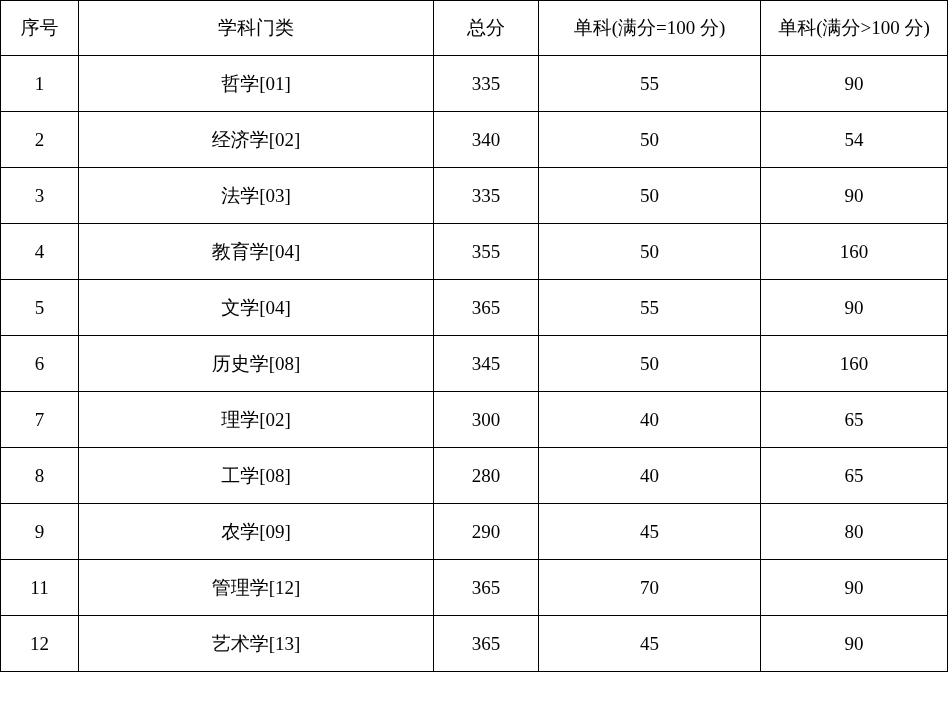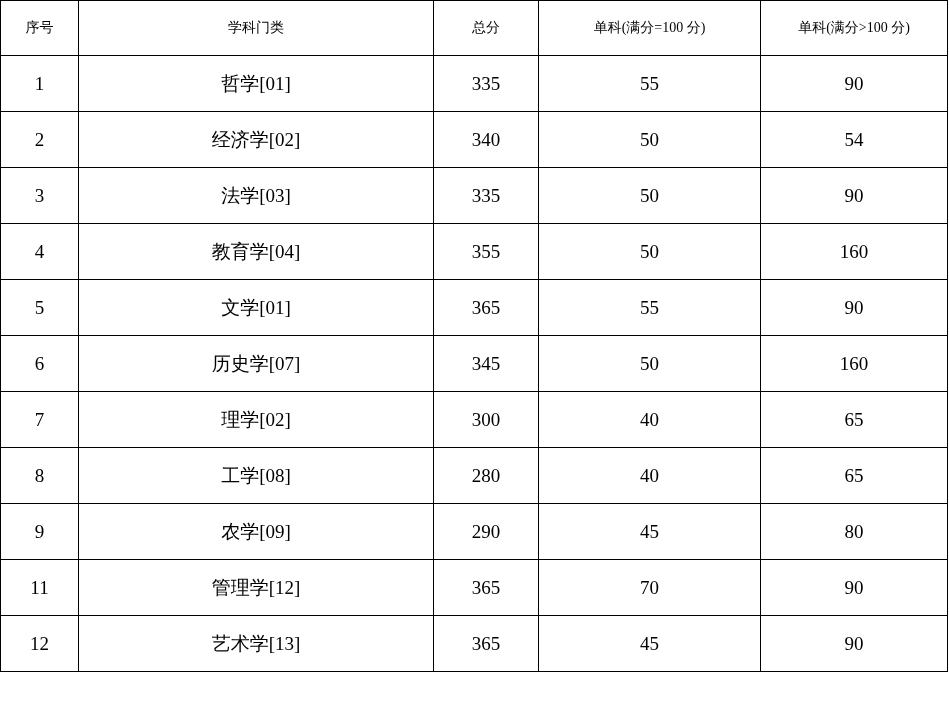--- a/index.html
+++ b/index.html
@@ -27,21 +27,21 @@
     border: 1px solid #000000;
     text-align: center;
     vertical-align: middle;
     font-weight: normal;
     font-size: 19px;
     line-height: 1.35;
     padding: 0 4px;
   }
   table.score-table thead th {
     height: 54px;
-    font-size: 14px;
+    font-size: 19px;
   }
   table.score-table tbody td {
     height: 55px;
   }
   
   col.c-index { width: 78px; }
   col.c-category { width: 355px; }
   col.c-total { width: 105px; }
   col.c-sub100 { width: 222px; }
   col.c-subgt100 { width: 187px; }
@@ -110,28 +110,28 @@
       </tr>
       <tr>
         <td>4</td>
         <td class="cell-category">教育学[04]</td>
         <td>355</td>
         <td>50</td>
         <td>160</td>
       </tr>
       <tr>
         <td>5</td>
-        <td class="cell-category">文学[01]</td>
+        <td class="cell-category">文学[04]</td>
         <td>365</td>
         <td>55</td>
         <td>90</td>
       </tr>
       <tr>
         <td>6</td>
-        <td class="cell-category">历史学[07]</td>
+        <td class="cell-category">历史学[08]</td>
         <td>345</td>
         <td>50</td>
         <td>160</td>
       </tr>
       <tr>
         <td>7</td>
         <td class="cell-category">理学[02]</td>
         <td>300</td>
         <td>40</td>
         <td>65</td>

